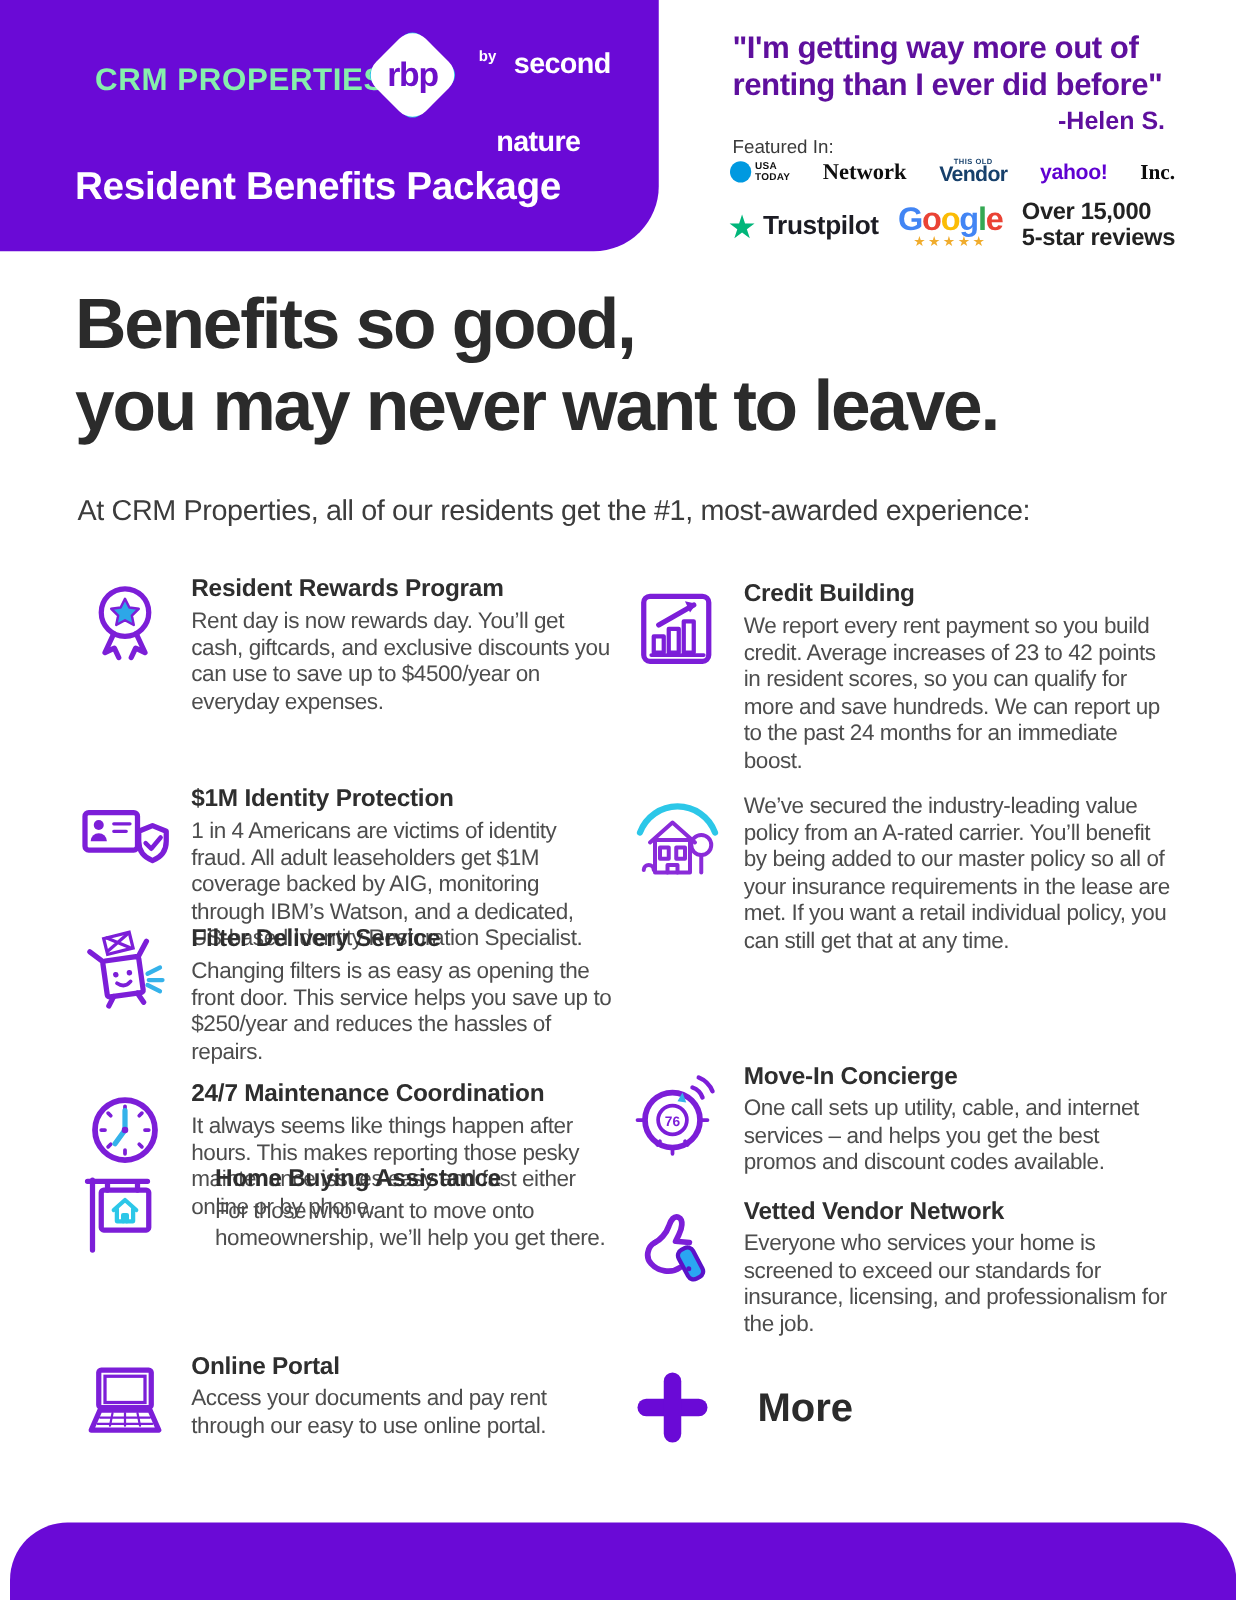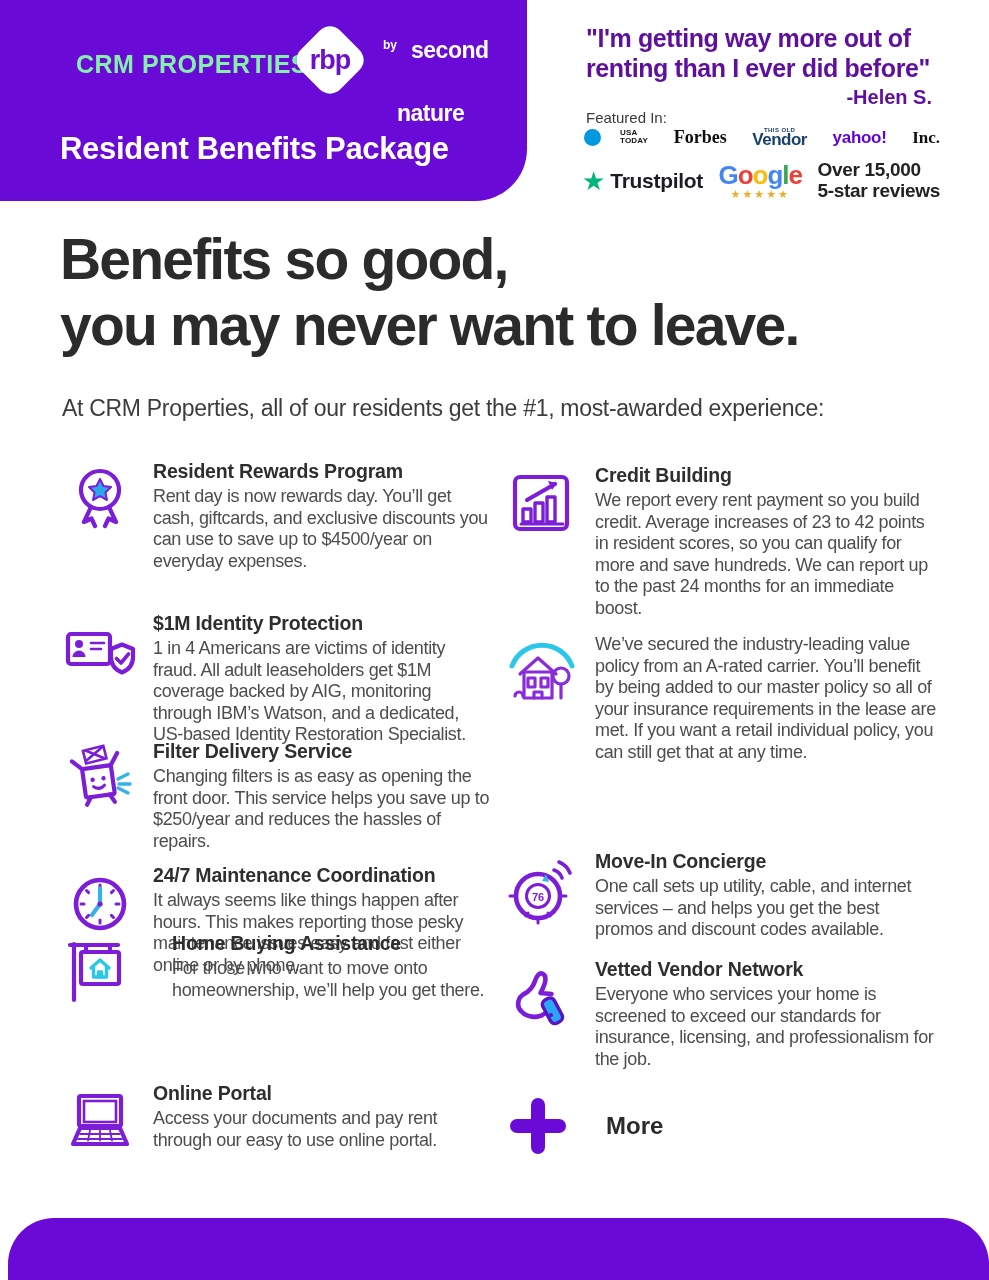--- a/index.html
+++ b/index.html
@@ -29,21 +29,21 @@
 
   
   .quote-wrap { position:absolute; left:586px; top:24px; width:360px; }
   .quote-text { color:#5e0f9d; font-size:25px; font-weight:bold; line-height:1.18; letter-spacing:-.4px; }
   .quote-author { text-align:right; color:#5e0f9d; font-size:20px; font-weight:bold; margin-top:3px; padding-right:14px; }
 
   
   .featured-label { position:absolute; left:586px; top:109px; font-size:15px; color:#3a3a3a; }
   .logo-row { position:absolute; left:584px; top:127px; width:356px; display:flex;
     align-items:center; justify-content:space-between; }
-  .usatoday { display:flex; align-items:flex-start; gap:19px; }
+  .usatoday { display:flex; align-items:flex-end; gap:3px; }
   .usatoday .dot { width:17px; height:17px; border-radius:50%; background:#0099e0; }
   .usatoday .txt { font-size:8px; font-weight:bold; color:#111; line-height:1.05; letter-spacing:.2px; }
   .forbes { font-family:"Liberation Serif", serif; font-weight:bold; font-size:18px; color:#0e0e0e; }
   .toh { text-align:center; color:#17406b; line-height:.8; }
   .toh .small { font-size:6px; font-weight:bold; letter-spacing:.4px; }
   .toh .big { font-size:17px; font-weight:800; letter-spacing:-.5px; }
   .yahoo { font-size:17px; font-weight:800; color:#5f01d1; letter-spacing:-.3px; }
   .inc { font-family:"Liberation Serif", serif; font-weight:bold; font-size:17px; color:#0e0e0e; }
 
   
@@ -62,21 +62,21 @@
     font-weight:800; line-height:1.16; letter-spacing:-1.8px; white-space:nowrap; }
   .tagline { position:absolute; left:62px; top:395px; font-size:23px; color:#3c3c3c; letter-spacing:-.3px; }
 
   
   .benefit { position:absolute; display:flex; gap:13px; }
   .icon-box { flex:0 0 84px; display:flex; justify-content:flex-end; }
   .b-text { flex:1; }
   .b-title { font-size:19.5px; font-weight:bold; color:#2e2e2e; letter-spacing:-.2px; margin-bottom:3px; }
   .b-body { font-size:18px; color:#4d4d4d; line-height:1.2; letter-spacing:-.35px; }
   .more-row { position:absolute; display:flex; align-items:center; gap:28px; }
-  .more-label { font-size:24px; font-weight:bold; color:#2b2b2b; }
+  .more-label { font-size:32px; font-weight:bold; color:#2b2b2b; }
 
   
   .footer-bar { position:absolute; left:8px; right:0; top:1218px; height:62px;
     background:#6a0ad6; border-radius:46px 46px 0 0; }
 
   svg .st { stroke:#7c1ed8; stroke-width:4.2; fill:none; stroke-linecap:round; stroke-linejoin:round; }
   svg .st-thin { stroke:#7c1ed8; stroke-width:2.6; fill:none; stroke-linecap:round; }
   svg .cy { stroke:#35b2ea; stroke-width:4.2; fill:none; stroke-linecap:round; }
 </style>
 </head>
@@ -105,21 +105,21 @@
 
   <div class="featured-label">Featured In:</div>
   <div class="logo-row">
     <div class="usatoday">
       <div class="dot"></div>
       <div class="txt">
           <div>USA</div>
           <div>TODAY</div>
         </div>
     </div>
-    <div class="forbes">Forbes</div>
+    <div class="forbes">Network</div>
     <div class="toh">
       <div class="small">THIS OLD</div>
       <div class="big">Vendor</div>
     </div>
     <div class="yahoo">yahoo!</div>
     <div class="inc">Inc.</div>
   </div>
 
   <div class="reviews-row">
     <div class="trustpilot">
@@ -152,21 +152,21 @@
         <path class="st" d="M31 47 L24 62 L31.5 58.5 L35 66"></path>
         <path class="st" d="M49 47 L56 62 L48.5 58.5 L45 66"></path>
       </svg>
     </div>
     <div class="b-text">
       <div class="b-title">Resident Rewards Program</div>
       <div class="b-body">Rent day is now rewards day. You’ll get cash, giftcards, and exclusive discounts you can use to save up to $4500/year on everyday expenses.</div>
     </div>
   </div>
 
-  <div class="benefit" style="left:56px; top:612px; width:436px;">
+  <div class="benefit" style="left:56px; top:628px; width:436px;">
     <div class="icon-box">
       <svg width="80" height="80" viewBox="0 0 80 80">
         <rect class="st" x="8" y="22" width="42" height="30" rx="3"></rect>
         <circle cx="19" cy="32" r="4" fill="#7c1ed8"></circle>
         <path d="M12.5 45 a6.5 6.5 0 0 1 13 0 Z" fill="#7c1ed8"></path>
         <path class="st-thin" d="M31 31 h13 M31 37 h10"></path>
         <path d="M51 37 l11 -4.5 l11 4.5 v8 c0 9 -6 13.5 -11 15.5 c-5 -2 -11 -6.5 -11 -15.5 Z" fill="#ffffff" stroke="#7c1ed8" stroke-width="4.2" stroke-linejoin="round"></path>
         <path class="st" d="M56.5 46.5 l4.5 4.5 l7.5 -9" style="stroke-width:3.6"></path>
       </svg>
     </div>

